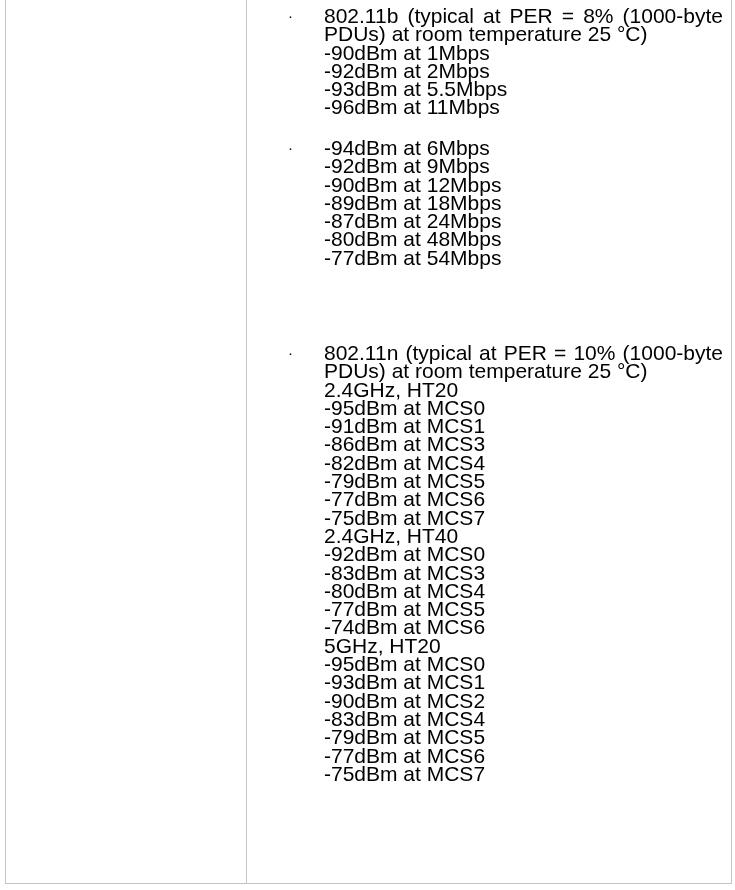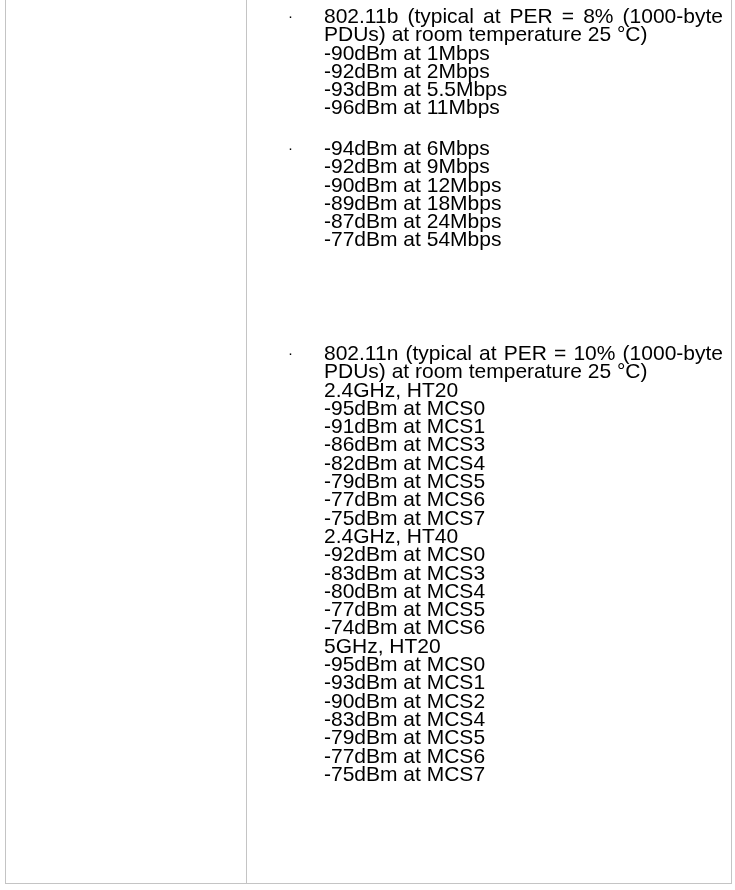--- a/index.html
+++ b/index.html
@@ -36,20 +36,21 @@
     </div>
 
     <div class="item" style="top:141px;">
       <span class="bullet">·</span>
       <div class="body">
         <div class="line">-94dBm at 6Mbps</div>
         <div class="line">-92dBm at 9Mbps</div>
         <div class="line">-90dBm at 12Mbps</div>
         <div class="line">-89dBm at 18Mbps</div>
         <div class="line">-87dBm at 24Mbps</div>
+        <div class="line">-80dBm at 48Mbps</div>
         <div class="line">-77dBm at 54Mbps</div>
       </div>
     </div>
 
     <div class="item" style="top:346px;">
       <span class="bullet">·</span>
       <div class="body">
         <div class="heading">802.11n (typical at PER = 10% (1000-byte PDUs) at room temperature 25 °C)</div>
 
         <div class="line">2.4GHz, HT20</div>

